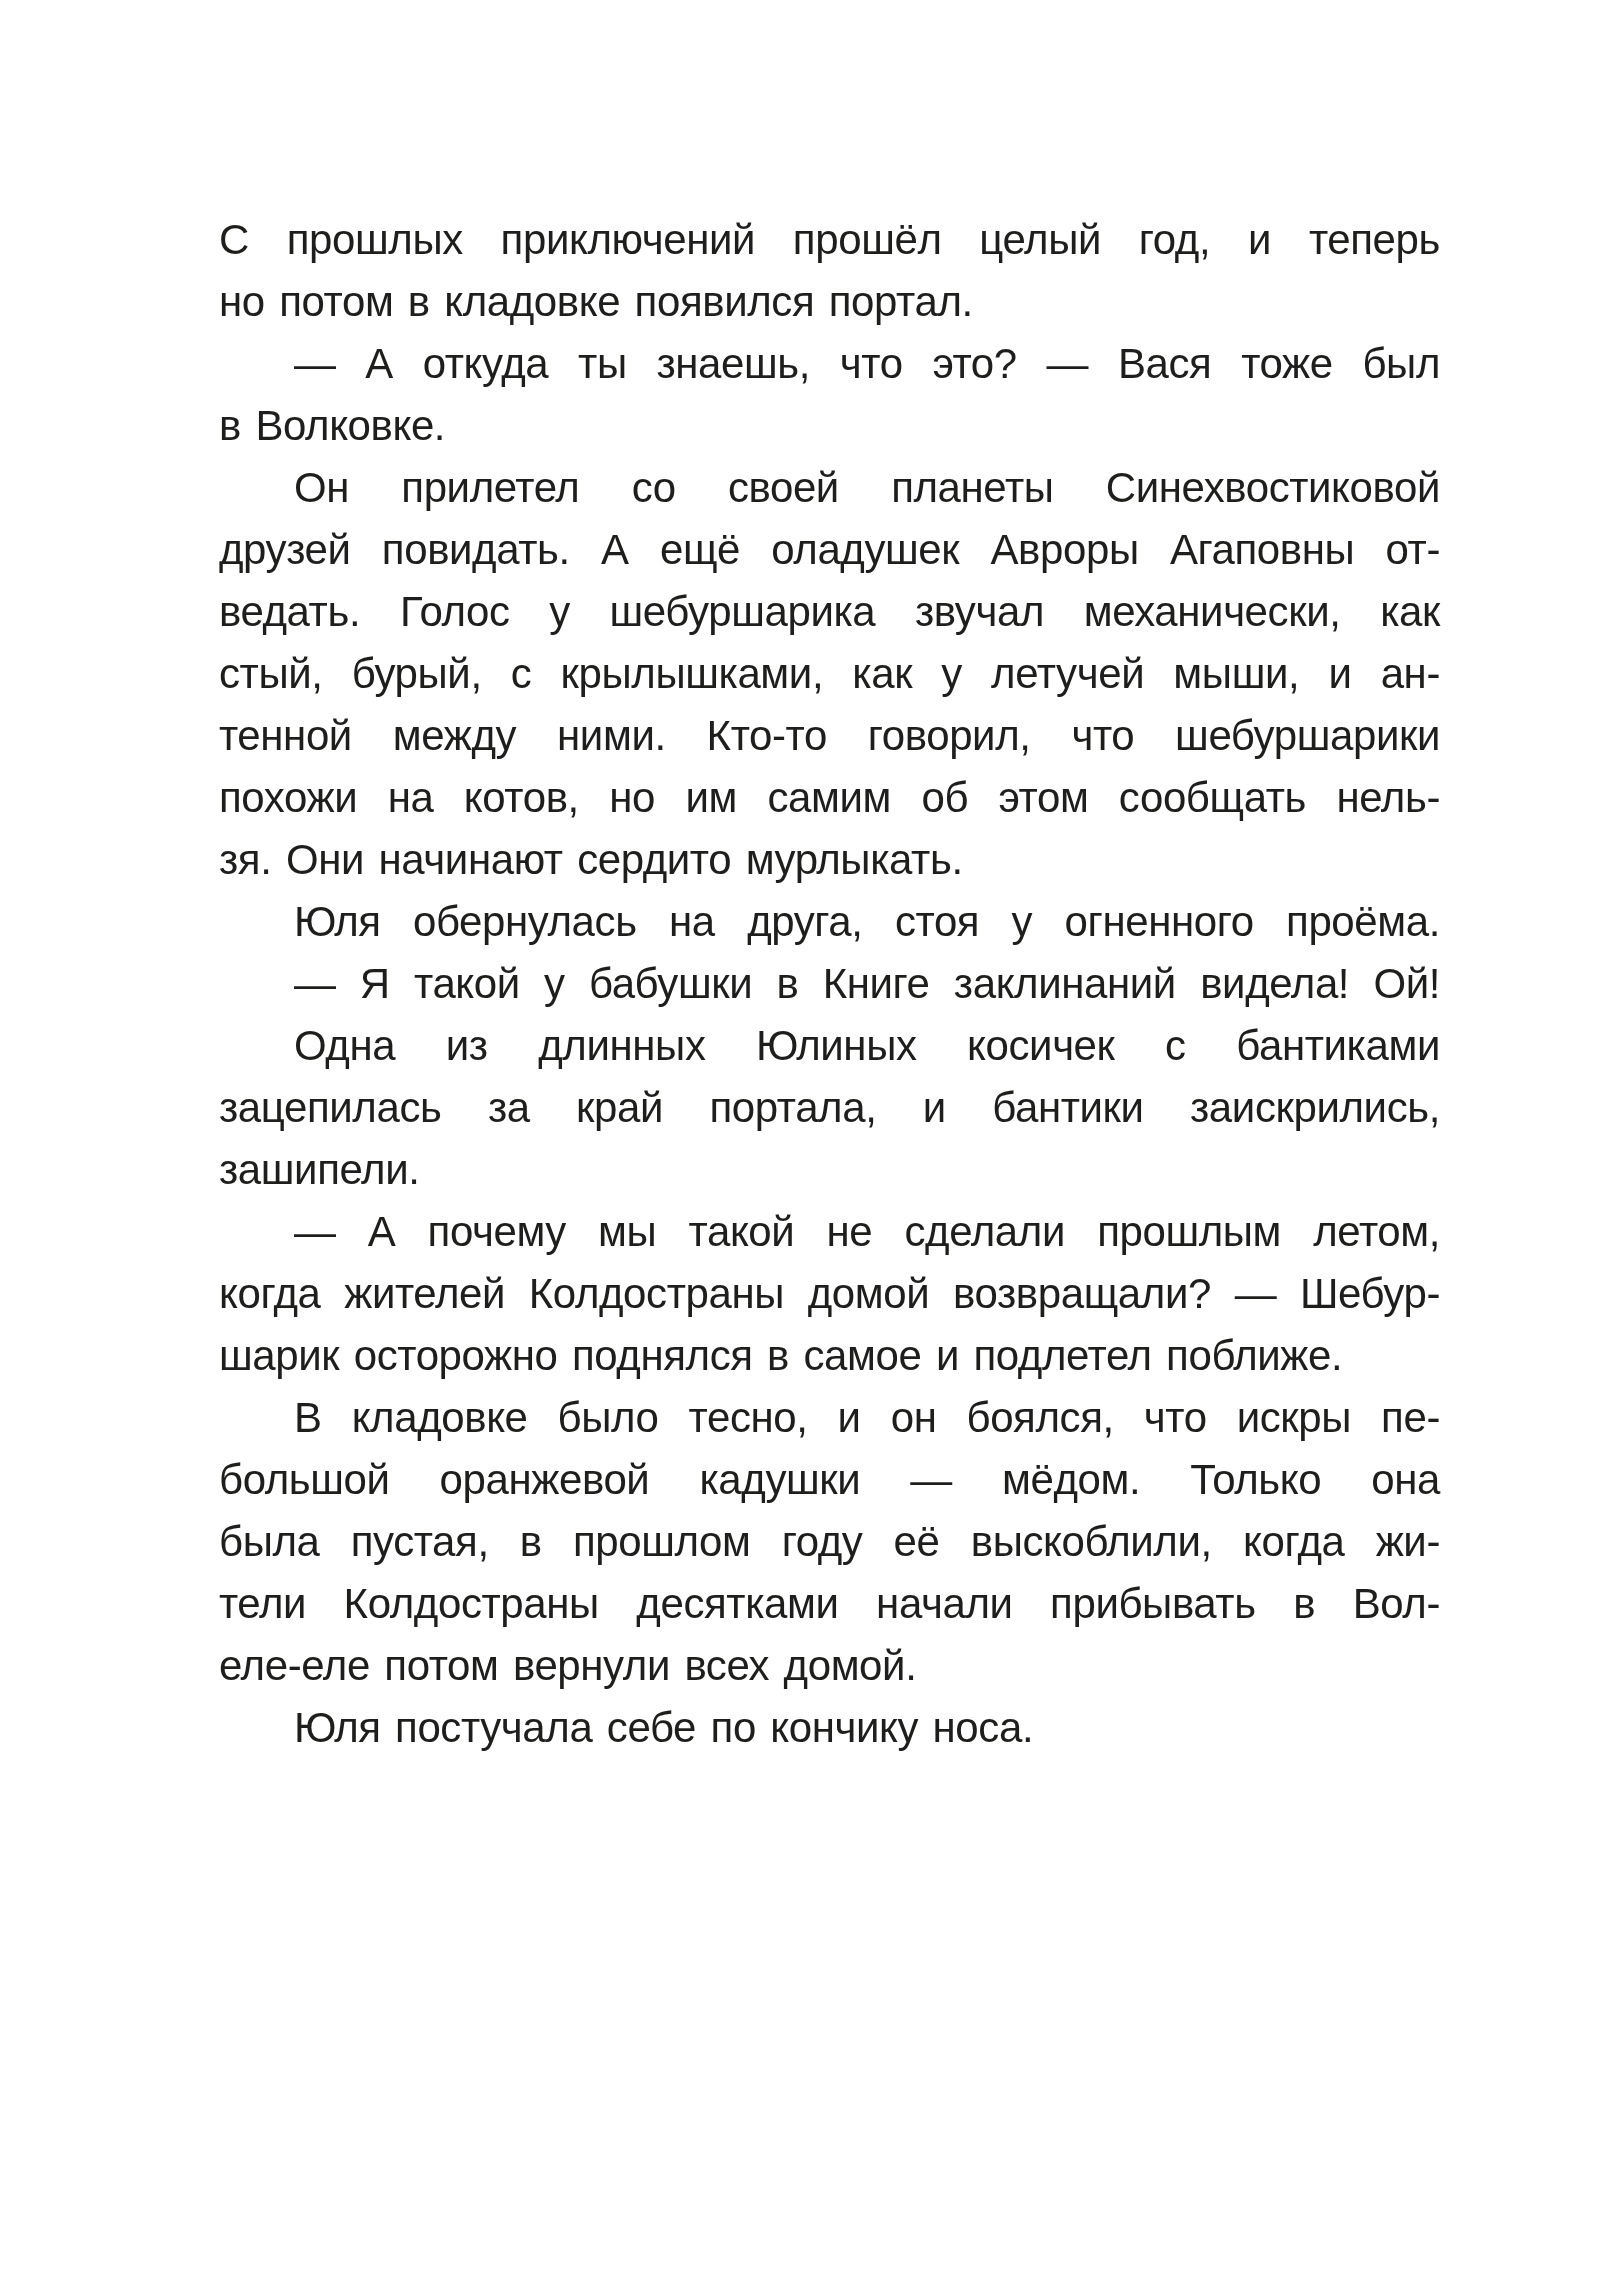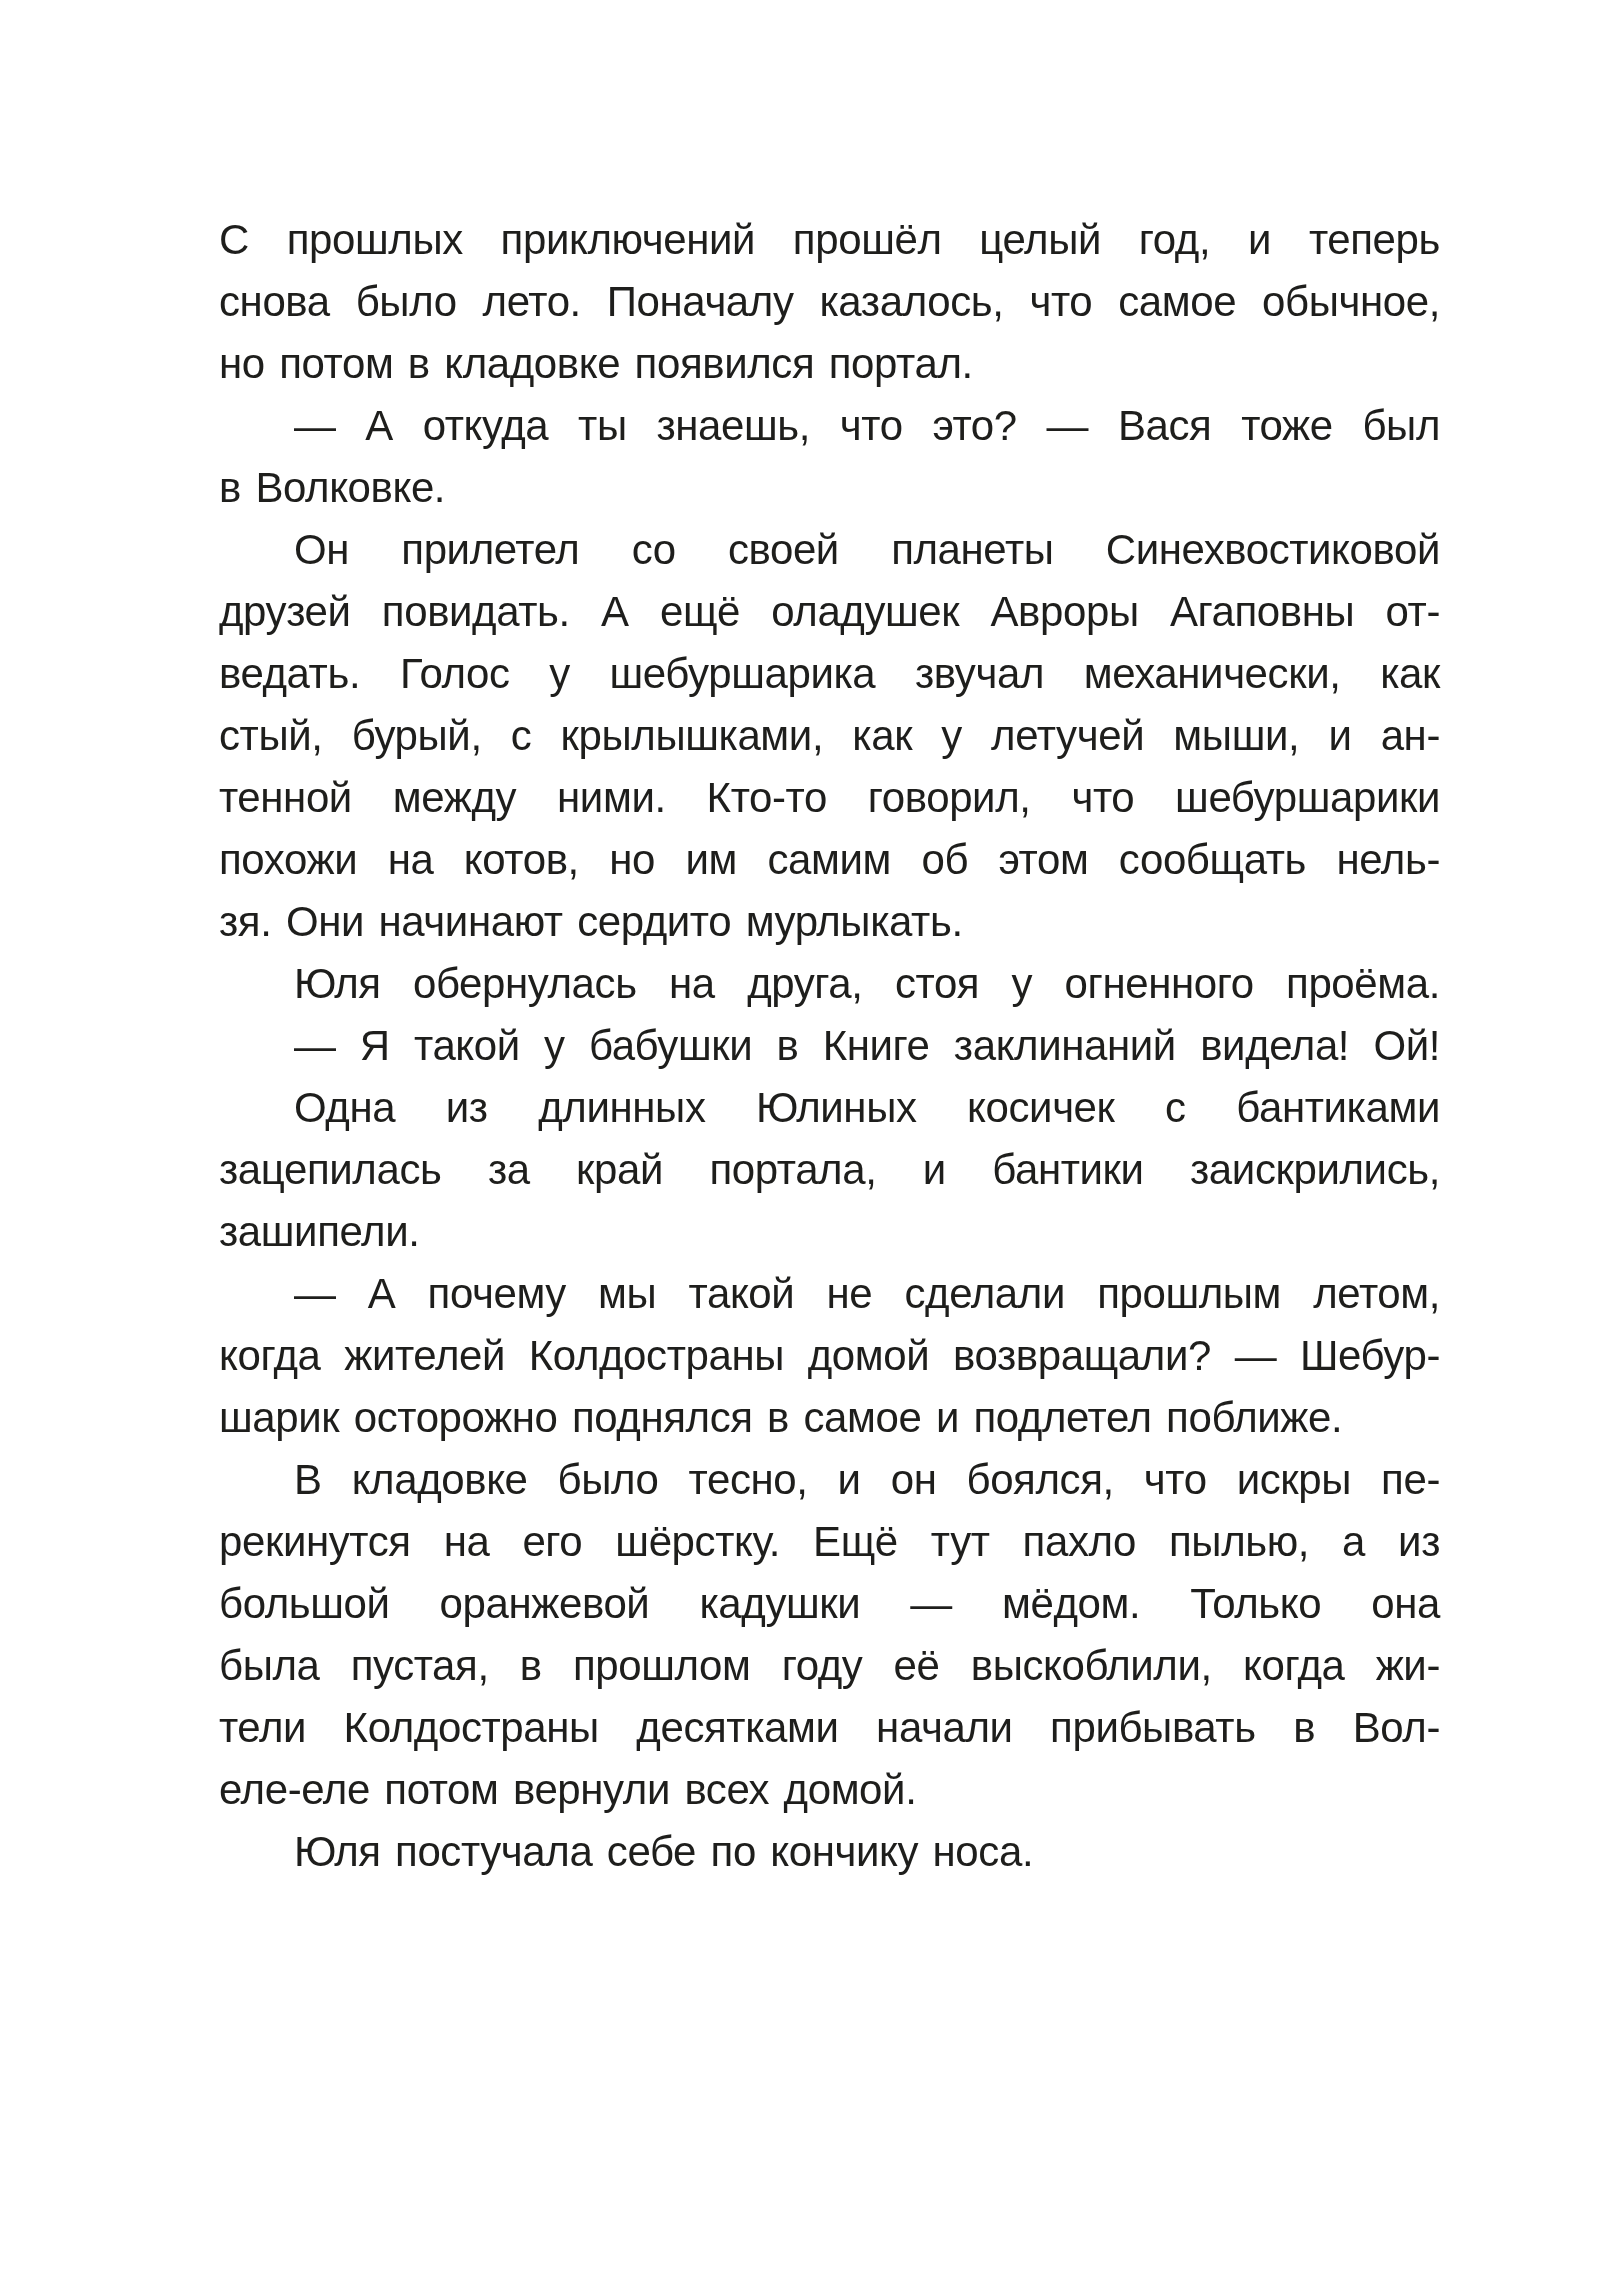--- a/index.html
+++ b/index.html
@@ -53,41 +53,39 @@
     height: 123px;
   }
 </style>
 </head>
 <body>
 
 <div class="page">
 
   <div class="text-block">
       <div class="line">С прошлых приключений прошёл целый год, и теперь</div>
-      <div class="line">снова было лето. Поначалу казалось, что самое обычное,</div>
       <div class="line left">но потом в кладовке появился портал.</div>
       <div class="line indent">— А откуда ты знаешь, что это? — Вася тоже был</div>
       <div class="line left">в Волковке.</div>
       <div class="line indent">Он прилетел со своей планеты Синехвостиковой</div>
       <div class="line">друзей повидать. А ещё оладушек Авроры Агаповны от-</div>
       <div class="line">ведать. Голос у шебуршарика звучал механически, как</div>
       <div class="line">стый, бурый, с крылышками, как у летучей мыши, и ан-</div>
       <div class="line">тенной между ними. Кто-то говорил, что шебуршарики</div>
       <div class="line">похожи на котов, но им самим об этом сообщать нель-</div>
       <div class="line left">зя. Они начинают сердито мурлыкать.</div>
       <div class="line indent">Юля обернулась на друга, стоя у огненного проёма.</div>
       <div class="line indent">— Я такой у бабушки в Книге заклинаний видела! Ой!</div>
       <div class="line indent">Одна из длинных Юлиных косичек с бантиками</div>
       <div class="line">зацепилась за край портала, и бантики заискрились,</div>
       <div class="line left">зашипели.</div>
       <div class="line indent">— А почему мы такой не сделали прошлым летом,</div>
       <div class="line">когда жителей Колдостраны домой возвращали? — Шебур-</div>
       <div class="line left">шарик осторожно поднялся в самое и подлетел поближе.</div>
       <div class="line indent">В кладовке было тесно, и он боялся, что искры пе-</div>
-      <div class="line">рекинутся на его шёрстку. Ещё тут пахло пылью, а из</div>
       <div class="line">большой оранжевой кадушки — мёдом. Только она</div>
       <div class="line">была пустая, в прошлом году её выскоблили, когда жи-</div>
       <div class="line">тели Колдостраны десятками начали прибывать в Вол-</div>
       <div class="line left">еле-еле потом вернули всех домой.</div>
       <div class="line left indent">Юля постучала себе по кончику носа.</div>
     </div>
 
   <div class="page-number">6</div>
 
   <svg class="flower" viewBox="0 0 232 152" xmlns="http://www.w3.org/2000/svg">

